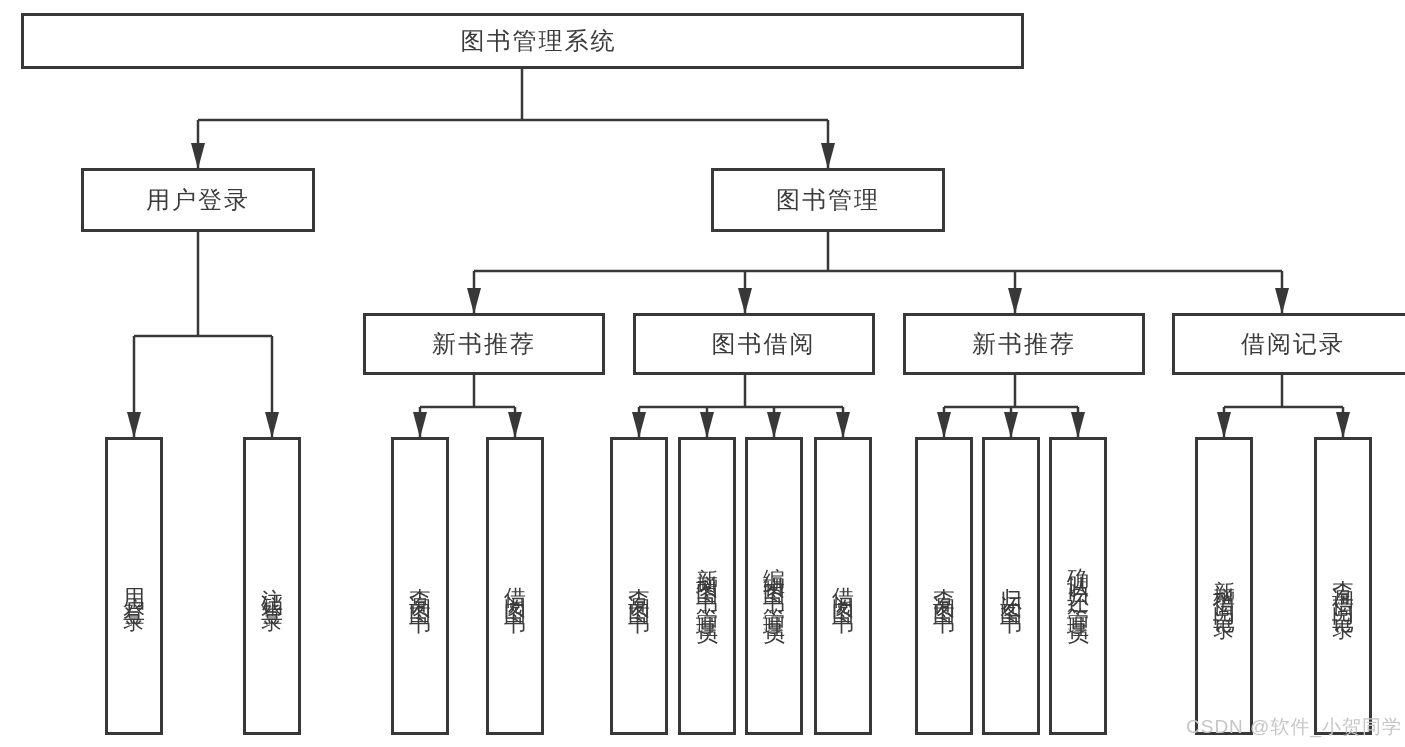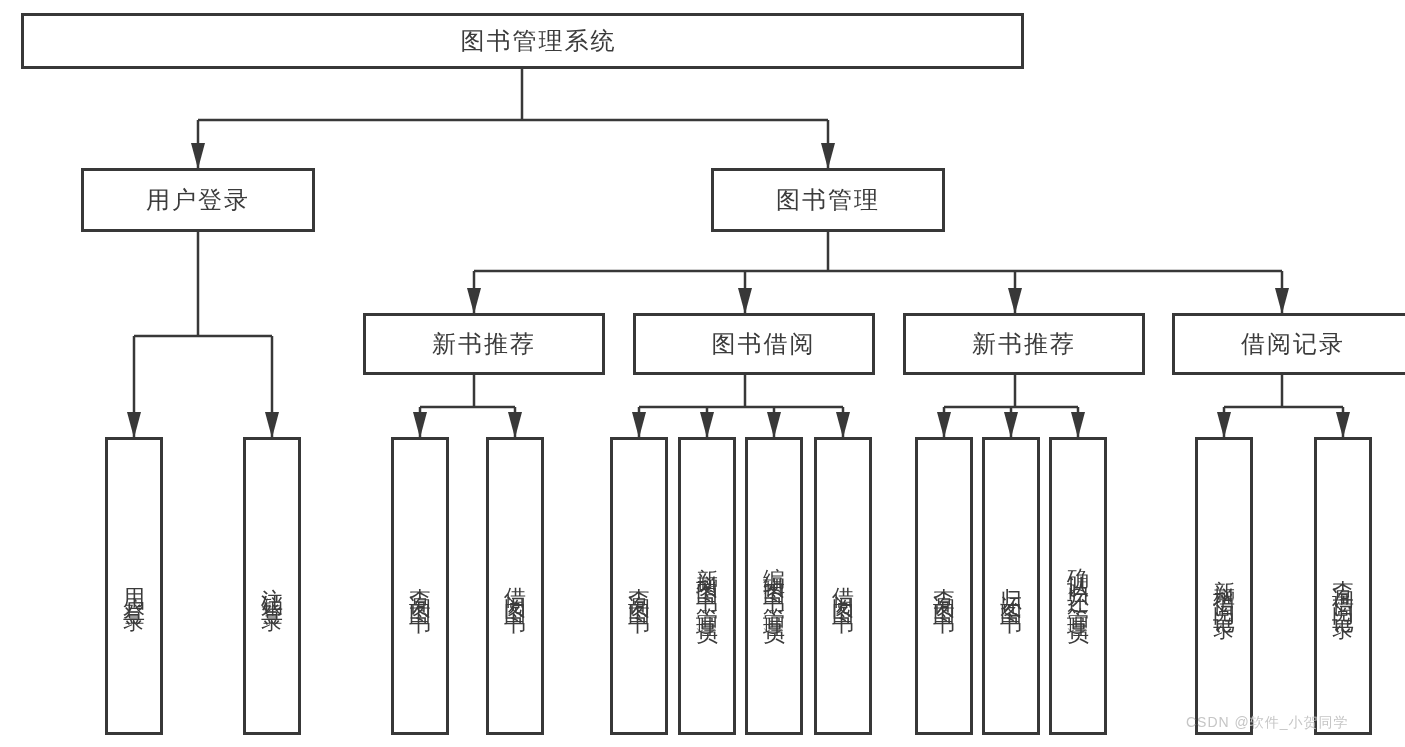--- a/index.html
+++ b/index.html
@@ -13,21 +13,21 @@
   }
   .root{left:21px;top:13px;width:1003px;height:56px;padding-left:32px;}
   .lvl1{top:168px;width:234px;height:64px;}
   .lvl2{top:313px;width:242px;height:62px;}
   .leaf{top:437px;width:58px;height:298px;}
   .leaf span{
     writing-mode:vertical-rl;text-orientation:mixed;
     font-size:22px;letter-spacing:8px;line-height:1;
   }
   .watermark{
-    position:absolute;left:1186px;top:714px;font-size:14px;
+    position:absolute;left:1186px;top:714px;font-size:19px;
     color:#c6c6c6;letter-spacing:1px;white-space:nowrap;
   }
 </style>
 </head>
 <body>
 
 <div class="canvas">
 
   <svg class="connectors" viewBox="0 0 1405 747" xmlns="http://www.w3.org/2000/svg">
     <defs>

